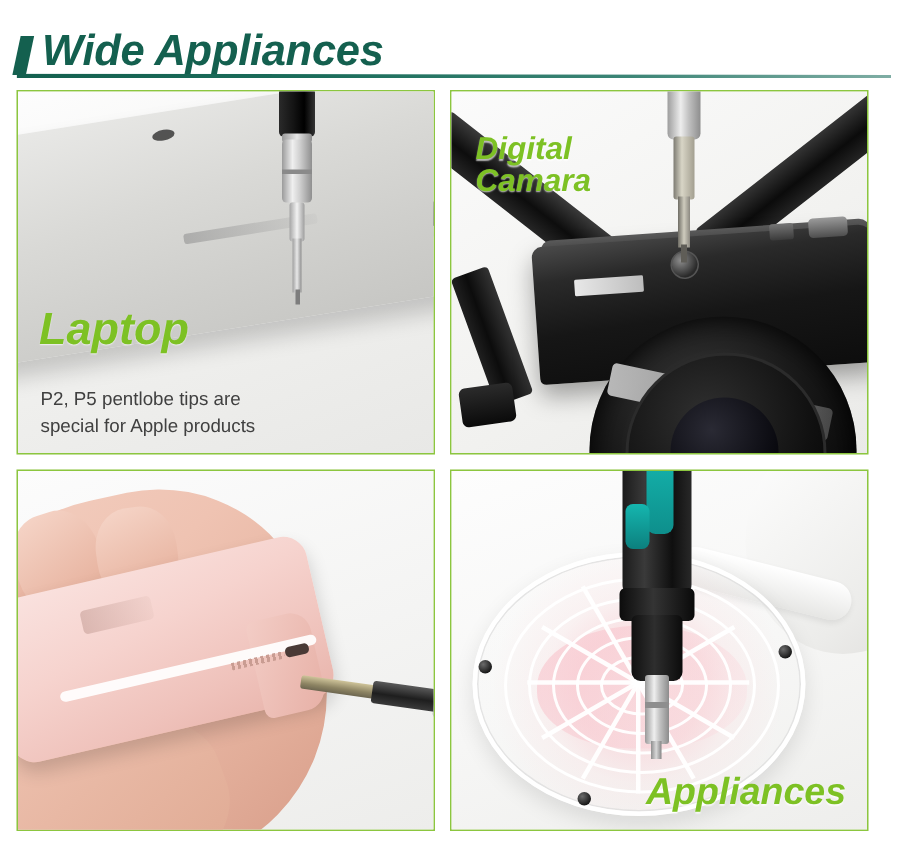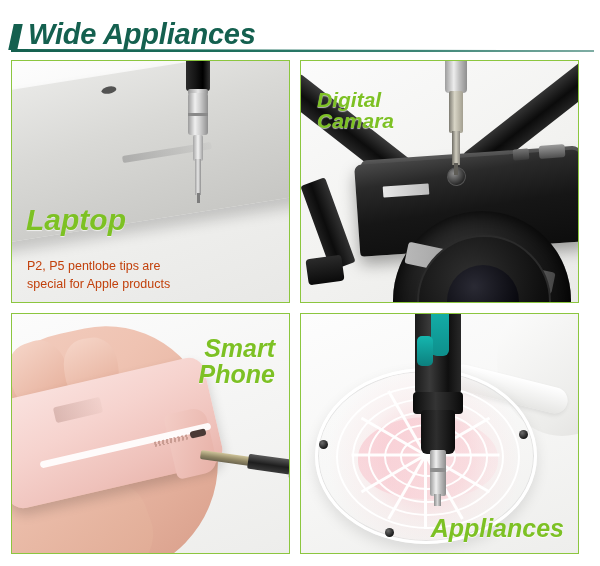--- a/index.html
+++ b/index.html
@@ -60,21 +60,21 @@
     text-shadow:0 1px 1px rgba(255,255,255,.7);
     z-index:5;
   }
   .label.lap{left:14px;top:144px;font-size:30px;}
   .label.cam{left:16px;top:28px;font-size:21px;}
   .label.phn{right:14px;top:22px;font-size:25px;text-align:right;}
   .label.app{right:14px;bottom:12px;font-size:25px;text-align:center;}
 
   .desc{
     position:absolute;left:15px;top:196px;z-index:5;
-    font-size:12.5px;line-height:18px;color:#c2410c;
+    font-size:12.5px;line-height:18px;color:#404040;
     white-space:pre-line;font-style:normal;font-weight:normal;
   }
 
   
   .lap-bg{position:absolute;inset:0;background:linear-gradient(160deg,#fdfdfd 0%,#f2f2f0 45%,#e8e8e6 100%);}
   .lap-body{
     position:absolute;left:-28px;top:8px;width:330px;height:150px;
     background:linear-gradient(170deg,#e9e9e7 0%,#d9d9d6 40%,#cfcfcc 70%,#c6c6c3 100%);
     transform:rotate(-9deg) skewX(-8deg);
     border-radius:8px;
@@ -336,22 +336,20 @@
         <div class="phone-band"></div>
         <div class="phone-logo"></div>
         <div class="phone-port"></div>
         <div class="phone-grill"></div>
         <div class="sd-phn">
           <div class="bit"></div>
             <div class="mid"></div>
             <div class="col"></div>
         </div>
       </div>
-      <div class="label phn">Smart
-Phone</div>
     </div>
 
     <div class="panel">
       <div class="photo">
         <div class="app-bg"></div>
         <div class="fan-base"></div>
         <div class="fan-arm"></div>
         <div class="fan-pivot"></div>
         <div class="fan-guard">
           <div class="blade"></div>

